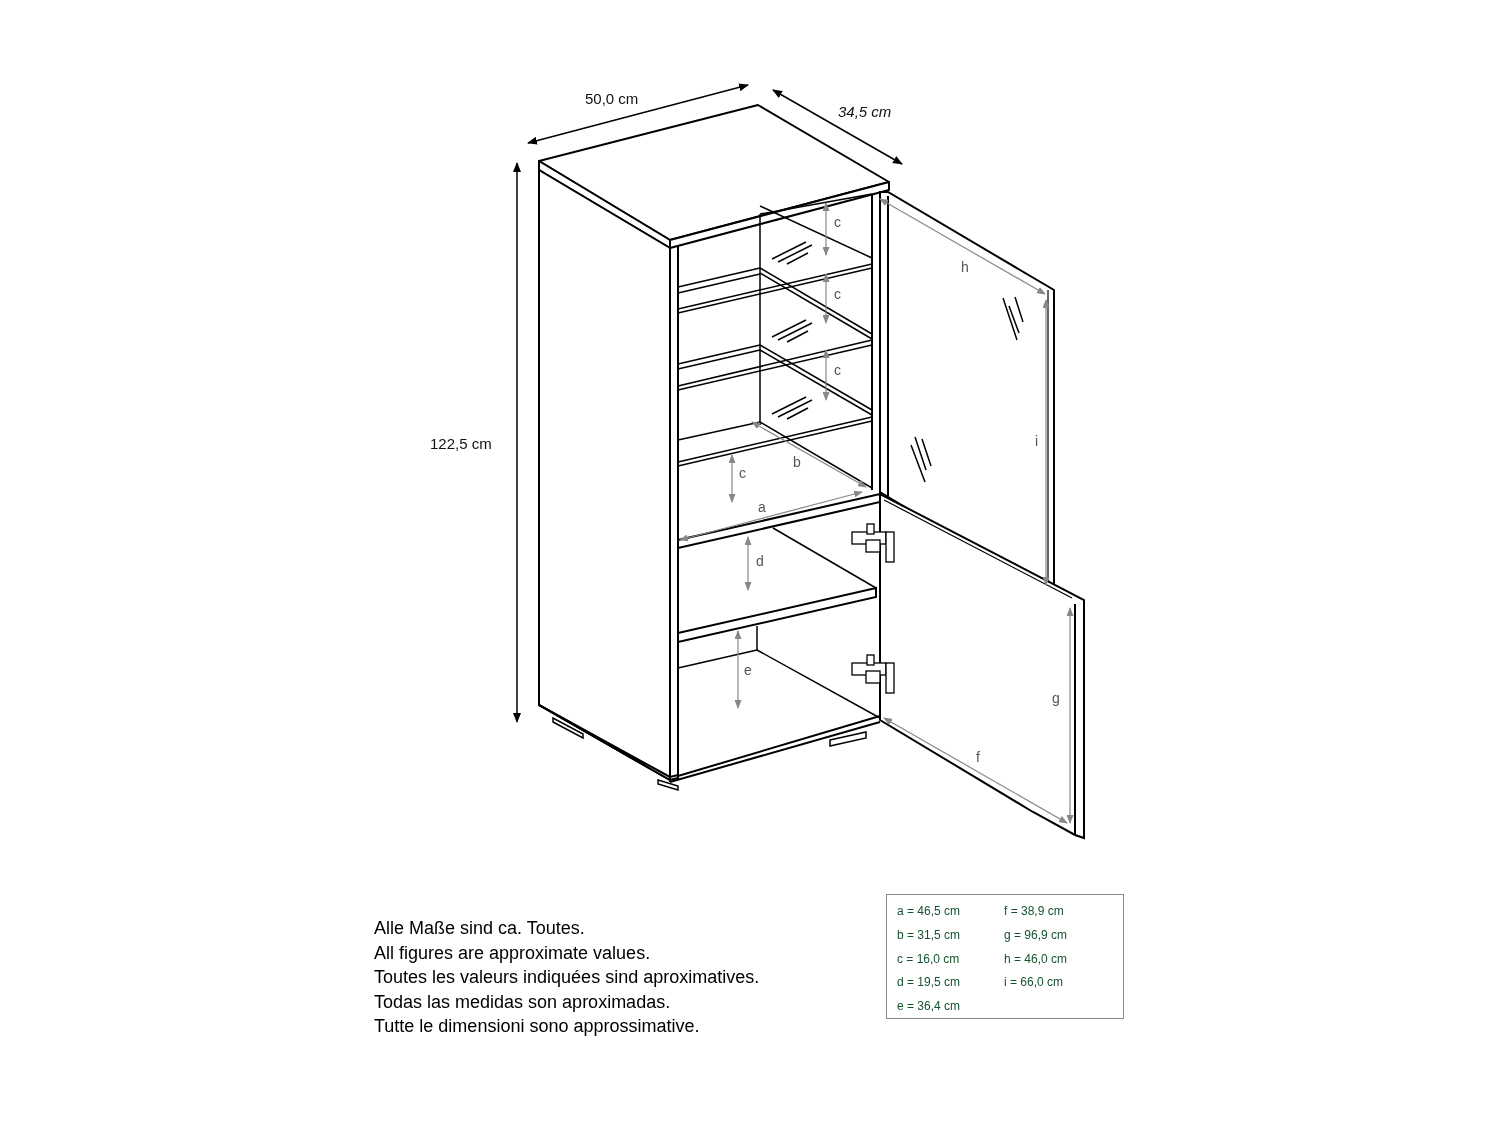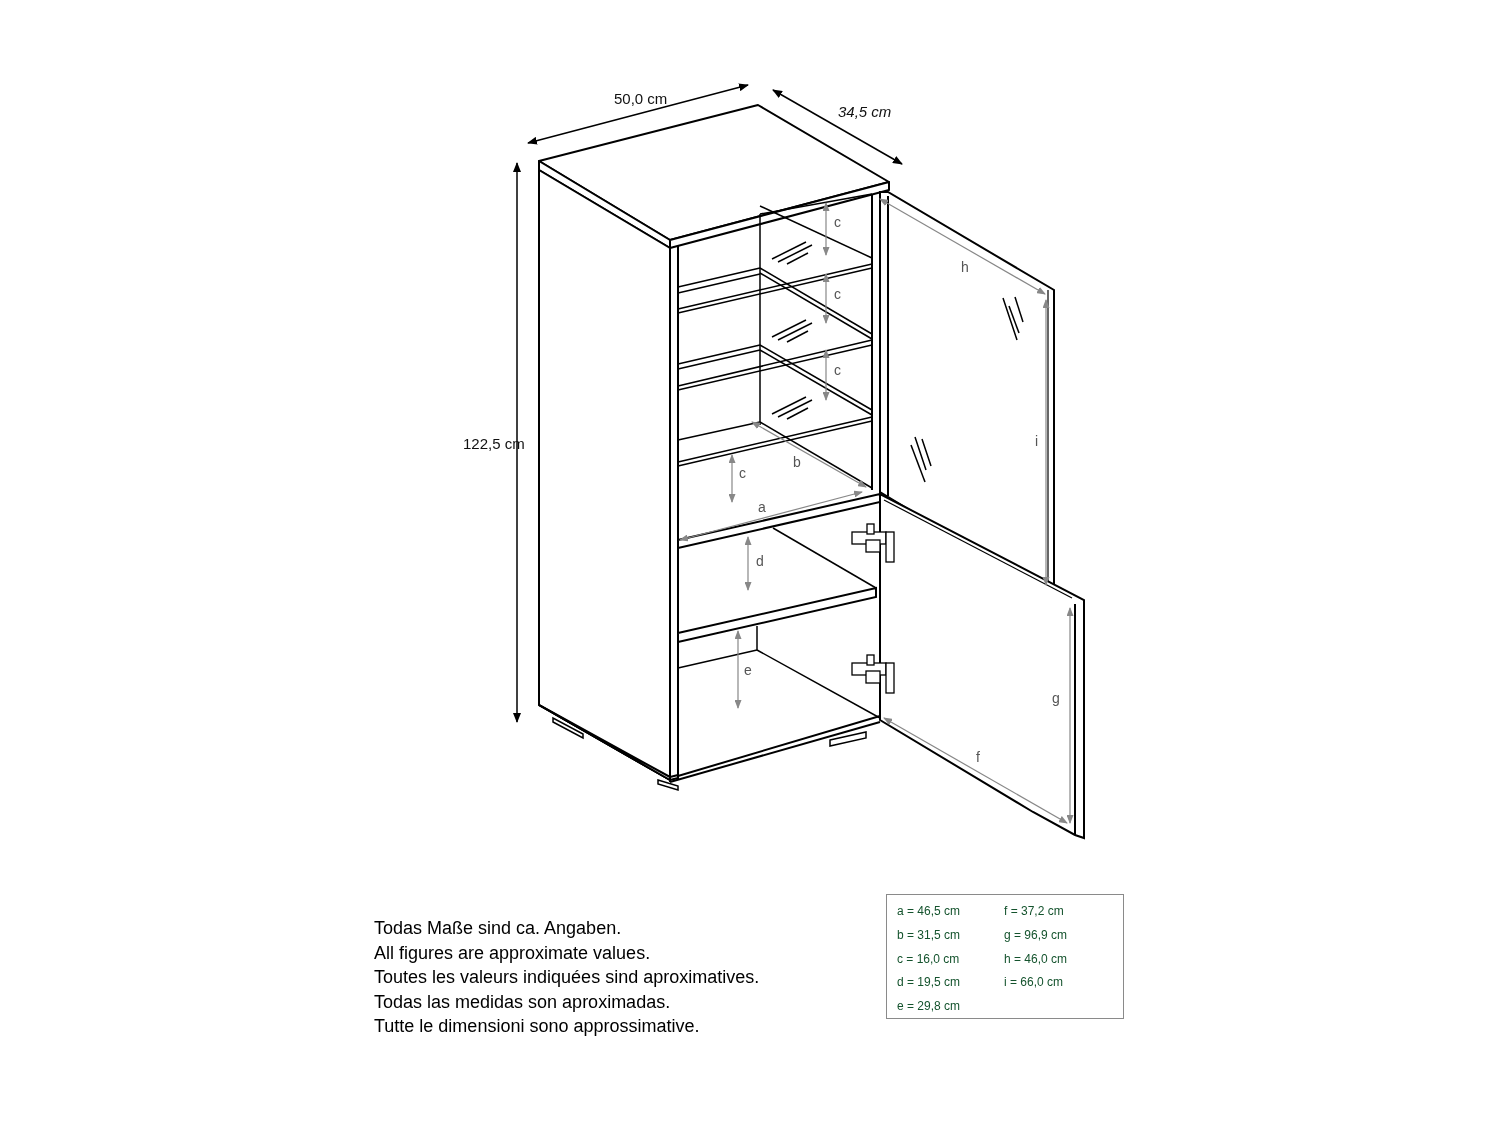--- a/index.html
+++ b/index.html
@@ -152,58 +152,58 @@
     <line x1="680" y1="540" x2="862" y2="492" marker-start="url(#ags)" marker-end="url(#ag)"></line>
     <line x1="748" y1="537" x2="748" y2="590" marker-start="url(#ags)" marker-end="url(#ag)"></line>
     <line x1="738" y1="631" x2="738" y2="708" marker-start="url(#ags)" marker-end="url(#ag)"></line>
     <line x1="884" y1="718" x2="1067" y2="823" marker-start="url(#ags)" marker-end="url(#ag)"></line>
     <line x1="1070" y1="608" x2="1070" y2="823" marker-start="url(#ags)" marker-end="url(#ag)"></line>
     <line x1="880" y1="199" x2="1045" y2="294" marker-start="url(#ags)" marker-end="url(#ag)"></line>
     <line x1="1046" y1="300" x2="1046" y2="585" marker-start="url(#ags)" marker-end="url(#ag)"></line>
   </g>
 </svg>
 
-<div class="dim-label" style="left:614px;top:90px;">50,0 cm</div>
+<div class="dim-label" style="left:585px;top:90px;">50,0 cm</div>
 <div class="dim-label" style="left:838px;top:103px;font-style:italic;">34,5 cm</div>
-<div class="dim-label" style="left:430px;top:435px;margin-left:33px;">122,5 cm</div>
+<div class="dim-label" style="left:430px;top:435px;">122,5 cm</div>
 
 <div class="part-label" style="left:834px;top:214px;">c</div>
 <div class="part-label" style="left:834px;top:286px;">c</div>
 <div class="part-label" style="left:834px;top:362px;">c</div>
 <div class="part-label" style="left:739px;top:465px;">c</div>
 <div class="part-label" style="left:793px;top:454px;">b</div>
 <div class="part-label" style="left:758px;top:499px;">a</div>
 <div class="part-label" style="left:756px;top:553px;">d</div>
 <div class="part-label" style="left:744px;top:662px;">e</div>
 <div class="part-label" style="left:976px;top:749px;">f</div>
 <div class="part-label" style="left:1052px;top:690px;">g</div>
 <div class="part-label" style="left:961px;top:259px;">h</div>
 <div class="part-label" style="left:1035px;top:433px;">i</div>
 
 <div class="notes">
-  <div>Todas Maße sind ca. Angaben.</div>
+  <div>Alle Maße sind ca. Toutes.</div>
   <div>All figures are approximate values.</div>
   <div>Toutes les valeurs indiquées sind aproximatives.</div>
   <div>Todas las medidas son aproximadas.</div>
   <div>Tutte le dimensioni sono approssimative.</div>
 </div>
 
 <div class="legend">
   <div class="legend-row">
     <span class="legend-cell">a = 46,5 cm</span>
-    <span class="legend-cell">f  = 37,2 cm</span>
+    <span class="legend-cell">f  = 38,9 cm</span>
   </div>
   <div class="legend-row">
     <span class="legend-cell">b = 31,5 cm</span>
     <span class="legend-cell">g = 96,9 cm</span>
   </div>
   <div class="legend-row">
     <span class="legend-cell">c = 16,0 cm</span>
     <span class="legend-cell">h = 46,0 cm</span>
   </div>
   <div class="legend-row">
     <span class="legend-cell">d = 19,5 cm</span>
     <span class="legend-cell">i  = 66,0 cm</span>
   </div>
   <div class="legend-row">
-    <span class="legend-cell">e = 29,8 cm</span>
+    <span class="legend-cell">e = 36,4 cm</span>
   </div>
 </div>
 
 </body></html>

